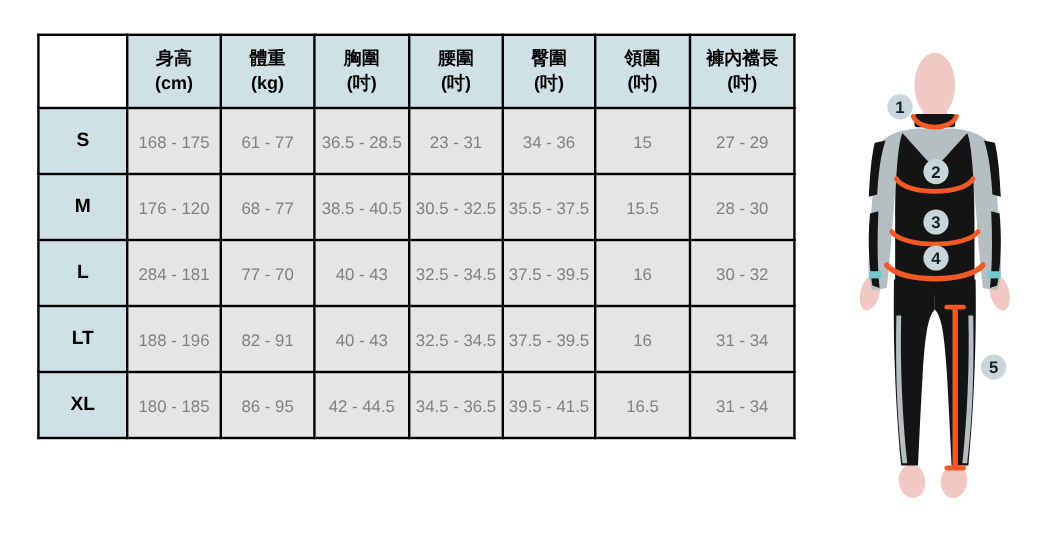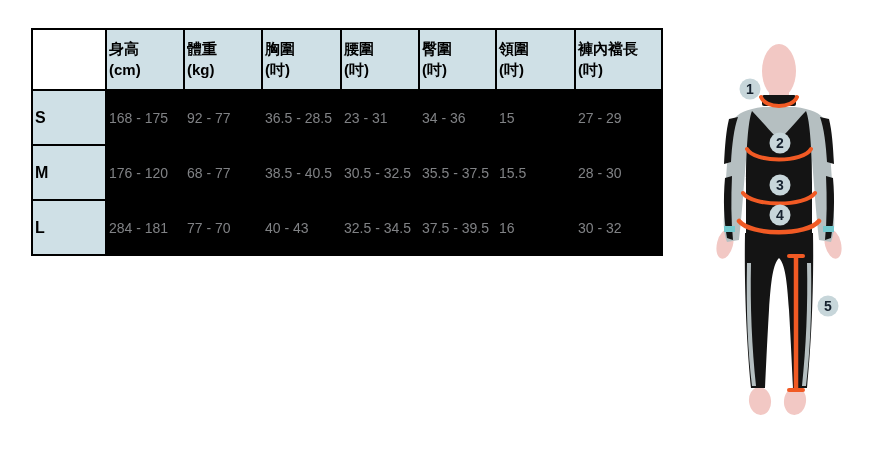--- a/index.html
+++ b/index.html
@@ -6,34 +6,34 @@
   body{
     width:870px;height:457px;position:relative;background:#ffffff;
     font-family:"Liberation Sans","DejaVu Sans",sans-serif;
     overflow:hidden;
   }
   table.size-chart{
     position:absolute;left:31px;top:28px;
     border-collapse:collapse;table-layout:fixed;
   }
   table.size-chart th,table.size-chart td{
-    border:2px solid #000;text-align:left;vertical-align:middle;padding:0 2px;
+    border:2px solid #000;text-align:center;vertical-align:middle;padding:0 2px;
     box-sizing:border-box;
     margin-top:44px;
   }
   th.corner{border:none;background:#ffffff;}
   th.col{
     background:#cfe0e6;color:#000;font-weight:bold;font-size:15px;
     height:61px;line-height:1.35;
   }
   th.size{
     background:#cfe0e6;color:#000;font-weight:bold;font-size:16px;height:55px;
   }
   td.val{
-    background:#000000;color:#808285;font-size:14px;height:55px;white-space:nowrap;
+    background:#e5e5e5;color:#808285;font-size:14px;height:55px;white-space:nowrap;
   }
   .figure-wrap{position:absolute;left:705px;top:18px;width:165px;height:437px;}
   .marker-num{
     font-family:"Liberation Sans","DejaVu Sans",sans-serif;
     font-weight:bold;font-size:14px;fill:#15212e;
   }
 </style>
 </head>
 <body>
 
@@ -78,21 +78,21 @@
       <th class="col">
         <div>褲內襠長</div>
         <div>(吋)</div>
       </th>
     </tr>
   </thead>
   <tbody>
     <tr>
       <th class="size">S</th>
       <td class="val">168 - 175</td>
-      <td class="val">92 - 77</td>
+      <td class="val">61 - 77</td>
       <td class="val">36.5 - 28.5</td>
       <td class="val">23 - 31</td>
       <td class="val">34 - 36</td>
       <td class="val">15</td>
       <td class="val">27 - 29</td>
     </tr>
     <tr>
       <th class="size">M</th>
       <td class="val">176 - 120</td>
       <td class="val">68 - 77</td>
@@ -105,20 +105,40 @@
     <tr>
       <th class="size">L</th>
       <td class="val">284 - 181</td>
       <td class="val">77 - 70</td>
       <td class="val">40 - 43</td>
       <td class="val">32.5 - 34.5</td>
       <td class="val">37.5 - 39.5</td>
       <td class="val">16</td>
       <td class="val">30 - 32</td>
     </tr>
+    <tr>
+      <th class="size">LT</th>
+      <td class="val">188 - 196</td>
+      <td class="val">82 - 91</td>
+      <td class="val">40 - 43</td>
+      <td class="val">32.5 - 34.5</td>
+      <td class="val">37.5 - 39.5</td>
+      <td class="val">16</td>
+      <td class="val">31 - 34</td>
+    </tr>
+    <tr>
+      <th class="size">XL</th>
+      <td class="val">180 - 185</td>
+      <td class="val">86 - 95</td>
+      <td class="val">42 - 44.5</td>
+      <td class="val">34.5 - 36.5</td>
+      <td class="val">39.5 - 41.5</td>
+      <td class="val">16.5</td>
+      <td class="val">31 - 34</td>
+    </tr>
   </tbody>
 </table>
 
 <div class="figure-wrap">
   <svg width="165" height="437" viewBox="0 0 165 437" xmlns="http://www.w3.org/2000/svg">
 
     <ellipse cx="74" cy="53" rx="17" ry="27" fill="#f2c8c4"></ellipse>
     <rect x="64" y="66" width="20" height="20" fill="#f2c8c4"></rect>
     <ellipse cx="20" cy="226" rx="8" ry="15" fill="#f2c8c4" transform="rotate(14 20 226)"></ellipse>
     <ellipse cx="128" cy="226" rx="8" ry="15" fill="#f2c8c4" transform="rotate(-14 128 226)"></ellipse>

